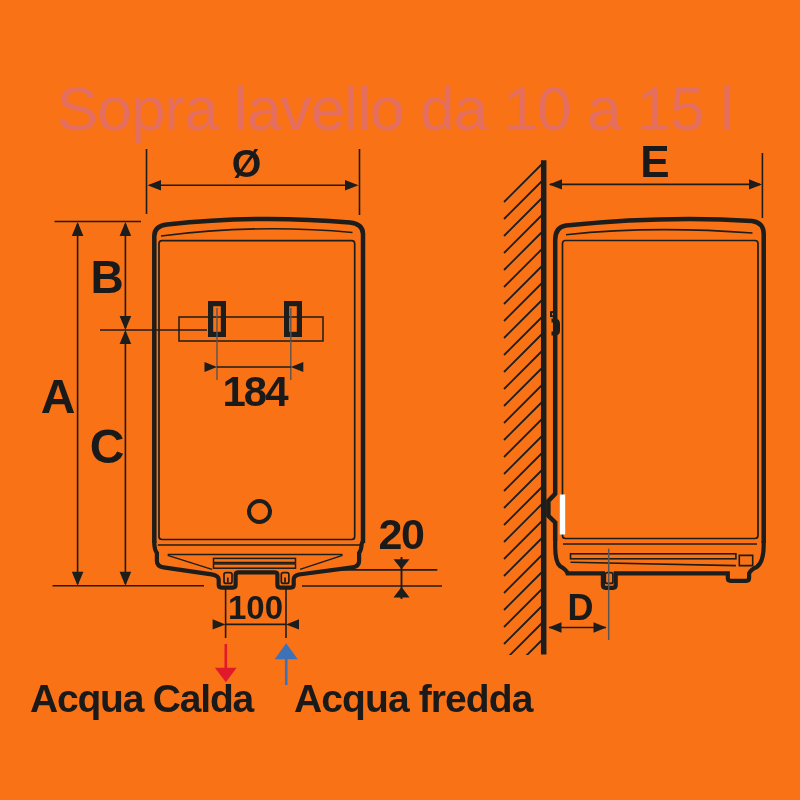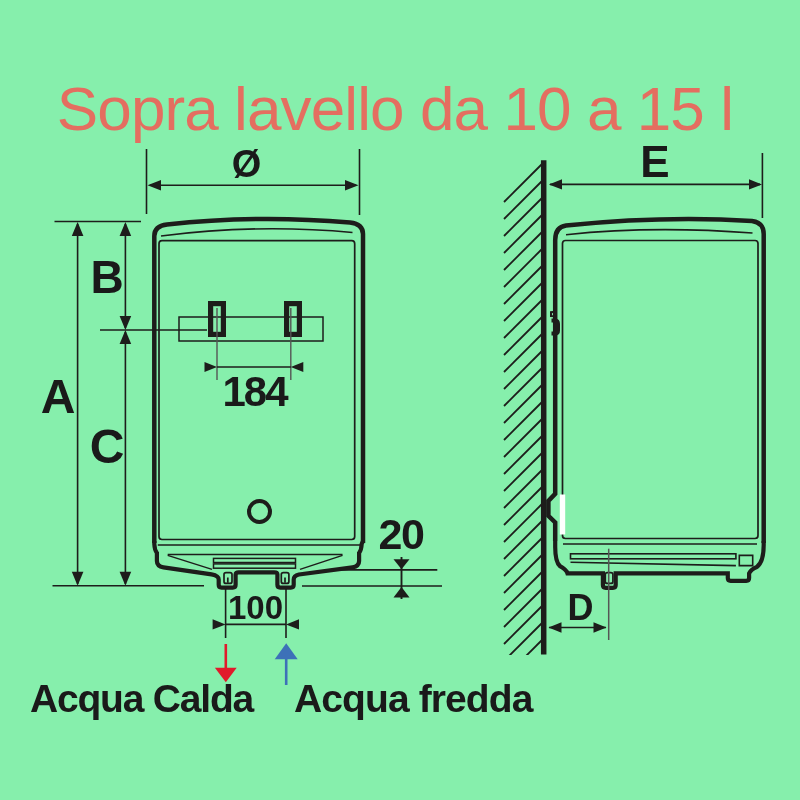--- a/index.html
+++ b/index.html
@@ -1,16 +1,16 @@
 <!DOCTYPE html>
 <html><head>
 <meta charset="utf-8">
 <style>
   html,body{margin:0;padding:0;background:#ffffff;}
-  .page{position:relative;width:800px;height:800px;background:#86efac;overflow:hidden;}
+  .page{position:relative;width:800px;height:800px;background:#f97316;overflow:hidden;}
   svg{position:absolute;left:0;top:0;}
   text{font-family:"Liberation Sans",sans-serif;}
   .lbl{font-weight:bold;fill:#1a1a1a;}
 </style>
 </head>
 <body>
 <div class="page">
 <svg width="800" height="800" viewBox="0 0 800 800">
 
   <text x="395" y="129.5" text-anchor="middle" font-size="62" fill="#e46e60" letter-spacing="-0.9">Sopra lavello da 10 a 15 l</text>

